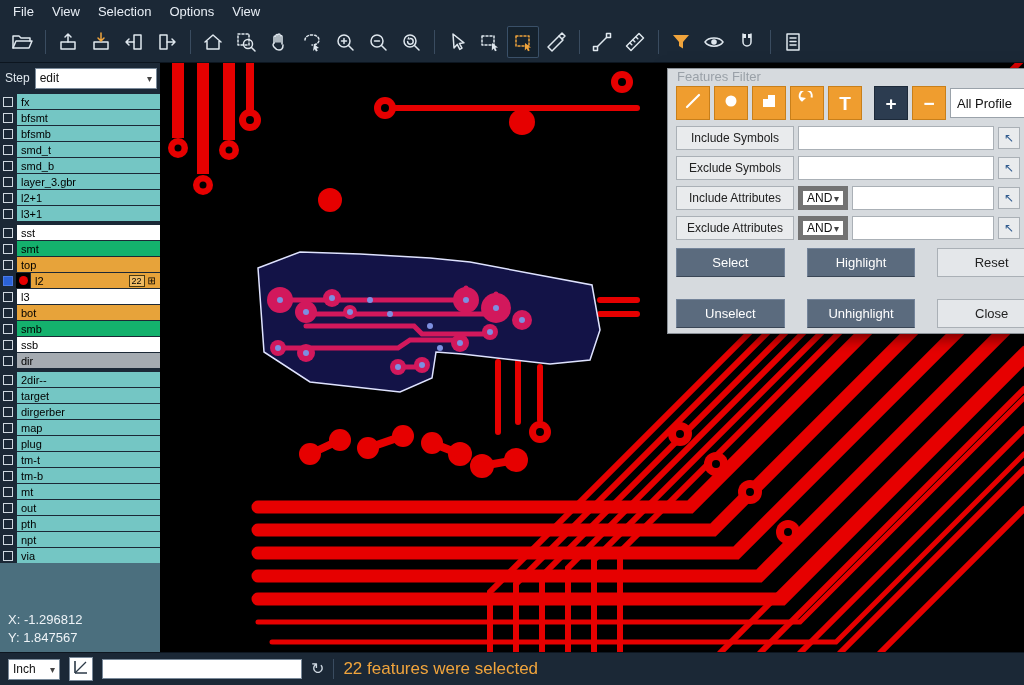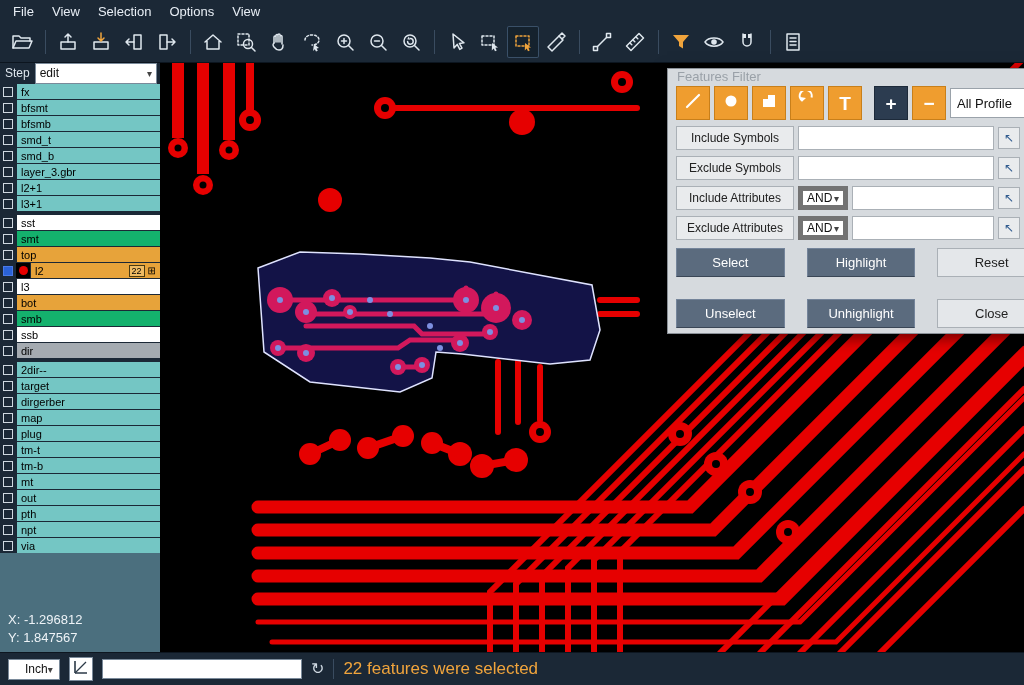--- a/index.html
+++ b/index.html
@@ -10,21 +10,21 @@
   .menu-item{color:#e8eef5;font-size:13px;padding:2px 9px;cursor:default;}
   
   .toolbar{position:absolute;top:22px;left:0;right:0;height:40px;background:#1b2836;border-bottom:1px solid #0c151f;
            display:flex;align-items:center;padding:0 6px;z-index:6;}
   .tbtn{width:32px;height:32px;display:flex;align-items:center;justify-content:center;border-radius:2px;margin-right:1px;}
   .tbtn.active{background:#15222e;box-shadow:inset 0 0 0 1px #3a5068;}
   .tsep{width:1px;height:24px;background:#3a4c60;margin:0 6px;}
   .ticon{display:flex;align-items:center;justify-content:center;}
   
   .sidebar{position:absolute;top:62px;left:0;width:160px;bottom:32px;background:#4b6f7e;z-index:5;}
-  .step-row{height:22px;background:#1b2836;display:flex;align-items:center;gap:5px;padding:0 3px 0 5px;}
+  .step-row{height:32px;background:#1b2836;display:flex;align-items:center;gap:5px;padding:0 3px 0 5px;}
   .step-label{color:#dfe7ee;font-size:12px;}
   .step-select{flex:1;height:19px;background:#fff;border:1px solid #7a8a9a;display:flex;align-items:center;justify-content:space-between;padding:0 4px;font-size:12px;color:#111;}
   .dd{font-size:10px;color:#444;}
   .layers{background:#1b2836;}
   .layer-row{display:flex;height:15px;margin-bottom:1px;align-items:stretch;}
   .layer-gap{height:3px;}
   .gutter{flex:0 0 16px;display:flex;align-items:center;justify-content:center;background:#1b2836;}
   .cb{width:8px;height:8px;border:1px solid #cfd8e0;}
   .cb.sel{background:#2a62d8;border-color:#4a7ae8;}
   .dotcell{flex:0 0 14px;background:#000;display:flex;align-items:center;justify-content:center;}
@@ -53,21 +53,21 @@
   .fr-input{flex:1;height:24px;background:#fff;border:1px solid #aab0b6;box-sizing:border-box;min-width:20px;font-family:"Liberation Sans",sans-serif;}
   .fr-pick{flex:0 0 22px;height:22px;background:#e9ebed;border:1px solid #aab0b6;display:flex;align-items:center;justify-content:center;color:#2f5b8f;font-size:12px;box-sizing:border-box;}
   .pick-plus{font-size:8px;vertical-align:super;margin-left:-2px;color:#2f5b8f;}
   .dlg-actions{display:grid;grid-template-columns:1fr 1fr 1fr;gap:22px;padding:2px 8px 8px;margin-top:auto;}
   .act{height:29px;display:flex;align-items:center;justify-content:center;font-size:13px;box-sizing:border-box;}
   .act.dark{background:#5b6b7e;color:#fff;border:1px solid #74849a;border-bottom-color:#3a4656;}
   .act.light{background:#e4e7ea;color:#222;border:1px solid #aab0b6;}
   
   .statusbar{position:absolute;left:0;right:0;bottom:0;height:32px;background:#1b2836;border-top:1px solid #0d1620;
              display:flex;align-items:center;padding:0 8px;gap:9px;z-index:7;}
-  .unit-select{width:52px;height:21px;background:#fff;border:1px solid #7a8a9a;display:flex;align-items:center;justify-content:space-between;padding:0 16px;font-size:12px;color:#111;box-sizing:border-box;}
+  .unit-select{width:52px;height:21px;background:#fff;border:1px solid #7a8a9a;display:flex;align-items:center;justify-content:space-between;padding:0 4px;font-size:12px;color:#111;box-sizing:border-box;}
   .angle-btn{width:24px;height:24px;background:#fff;display:flex;align-items:center;justify-content:center;border:1px solid #7a8a9a;box-sizing:border-box;}
   .status-input{width:200px;height:20px;background:#fff;border:1px solid #7a8a9a;box-sizing:border-box;font-family:"Liberation Sans",sans-serif;}
   .refresh{color:#cfd9e2;font-size:16px;line-height:1;}
   .ssep{width:1px;height:20px;background:#3a4c60;}
   .status-msg{color:#f0a43c;font-size:17px;}
 </style>
 </head>
 <body>
 
 <div class="app">

